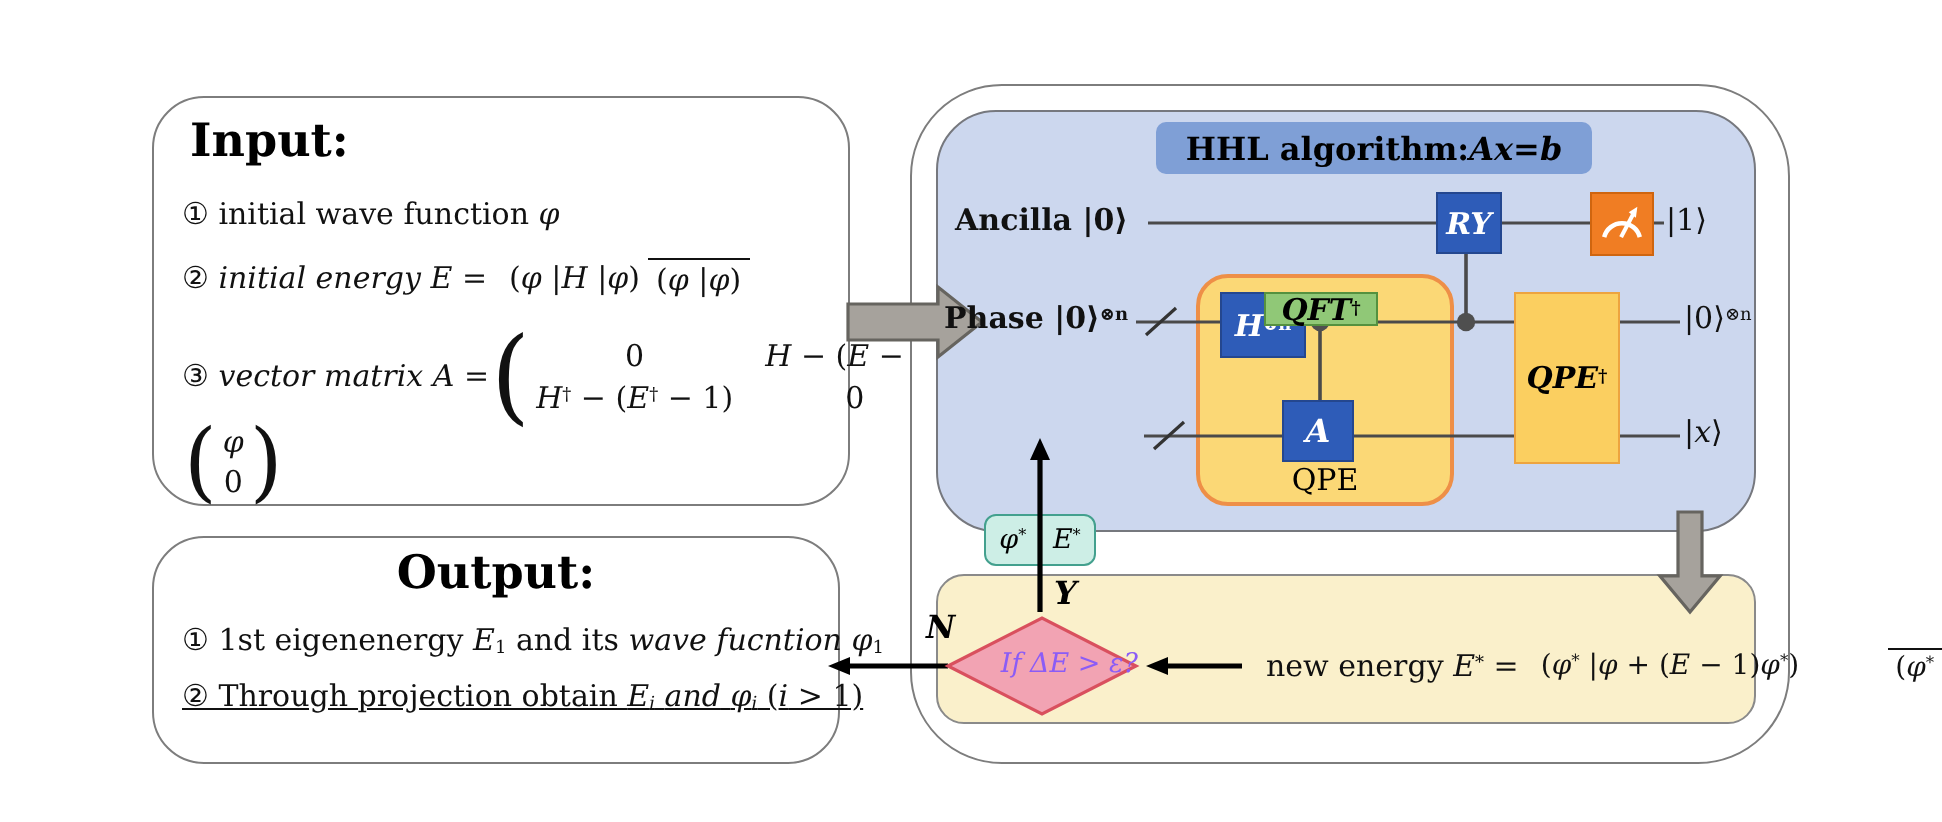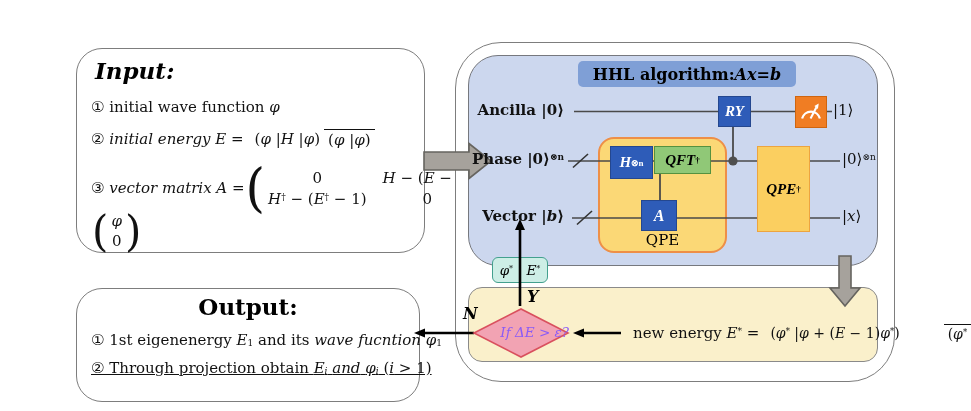--- a/index.html
+++ b/index.html
@@ -2,21 +2,21 @@
 <html><head>
 <meta charset="utf-8">
 <style>
   * { margin:0; padding:0; box-sizing:border-box; }
   html,body { width:971px; height:411px; background:#ffffff; }
   body { font-family:"DejaVu Serif", "DejaVu Sans", serif; color:#111; }
   .canvas { position:relative; width:971px; height:411px; background:#fff; overflow:hidden; }
 
   .panel { position:absolute; background:#fff; border:1.6px solid #7d7d7d; }
   .input-box  { left:76px;  top:48px;  width:349px; height:205px; border-radius:26px; }
-  .output-box { left:76px;  top:268px; width:344px; height:114px; border-radius:26px;margin-top:20px; }
+  .output-box { left:76px;  top:268px; width:344px; height:114px; border-radius:26px; }
   .outer-box  { left:455px; top:42px;  width:440px; height:340px; border-radius:46px; }
   .hhl-panel  { left:468px; top:55px;  width:410px; height:211px; border-radius:30px;
                 background:#ccd7ee; border:1.6px solid #76787e; }
   .fb-panel   { left:468px; top:287px; width:410px; height:75px;  border-radius:14px;
                 background:#faf0cb; border:1.4px solid #8a8a8a; }
 
   .box-title { position:absolute; font-weight:bold; font-size:23px; color:#000; }
   .txt { position:absolute; font-size:15px; white-space:nowrap; }
   .row { position:absolute; display:flex; align-items:center; white-space:nowrap; font-size:15px; }
 
@@ -31,24 +31,24 @@
   .vec { display:flex; flex-direction:column; align-items:center; row-gap:2px; padding:0 2px; }
 
   .banner { position:absolute; left:578px; top:61px; width:218px; height:26px;
             background:#7f9fd6; border-radius:5px; display:flex; align-items:center;
             justify-content:center; font-weight:bold; font-size:16px; color:#000; }
 
   .wire-label { position:absolute; left:462px; width:102px; text-align:right; font-size:15px;font-weight:bold; }
   .out-label  { position:absolute; font-size:15px; }
 
   .gate { position:absolute; display:flex; align-items:center; justify-content:center;
-          font-weight:bold; color:#fff;font-family:Liberation Serif, serif; }
+          font-weight:bold; color:#fff; }
   .gate-blue { background:#2e5cb8; border:1px solid #24478f; }
   .h-gate   { left:610px; top:146px; width:43px; height:33px; font-size:15px; }
-  .qft-gate { left:654px; top:146px; width:57px; height:28px; background:#90c877;
+  .qft-gate { left:632px; top:146px; width:57px; height:17px; background:#90c877;
               border:1.6px solid #55913f; color:#000; font-size:15px; }
   .a-gate   { left:641px; top:200px; width:36px; height:31px; font-size:16px; }
   .ry-gate  { left:718px; top:96px;  width:33px; height:31px; font-size:15px; }
   .meter-gate { left:795px; top:96px; width:32px; height:32px; background:#f07d23;
                 border:1px solid #cf650f; }
   .qpe-dag  { left:757px; top:146px; width:53px; height:86px; background:#fbcf60;
               border:1.4px solid #eda43f; color:#000; font-size:15px; }
   .qpe-box  { position:absolute; left:598px; top:137px; width:129px; height:116px;
               background:#fbd876; border:2px solid #ee8f47; border-radius:16px; }
   .qpe-caption { position:absolute; bottom:2px; left:0; right:0; text-align:center;
@@ -71,21 +71,21 @@
   sup { font-size:60%; vertical-align:38%; }
   sub { font-size:60%; vertical-align:-14%; }
   i { font-style:italic; }
 </style>
 </head>
 <body>
 
 <div class="canvas">
 
   <div class="panel input-box">
-    <div class="box-title" style="left:18px; top:8px;font-style:italic;">Input:</div>
+    <div class="box-title" style="left:18px; top:8px;">Input:</div>
     <div class="txt" style="left:14px; top:49px;">① initial wave function <i>φ</i></div>
     <div class="row" style="left:14px; top:68px; height:44px;">
       <span>② <i>initial energy E</i> =</span>
       <span class="frac">
         <span class="num">(<i>φ</i> |<i>H</i> |<i>φ</i>)</span>
         <span class="den">(<i>φ</i> |<i>φ</i>)</span>
       </span>
     </div>
     <div class="row" style="left:14px; top:114px; height:50px;">
       <span>③ <i>vector matrix A</i> =</span>
@@ -153,21 +153,20 @@
     <line x1="621" y1="333" x2="583" y2="333" stroke="#000" stroke-width="2.6"></line>
     <polygon points="573,333 584,328.5 584,337.5" fill="#000"></polygon>
 
     <polygon points="474,333 521,309 568,333 521,357" fill="#f2a3b3" stroke="#d9505e" stroke-width="1.6"></polygon>
   </svg>
 
   <div class="banner">HHL algorithm:  <i>Ax</i>=<i>b</i></div>
 
   <div class="wire-label" style="top:101px;">Ancilla |0⟩</div>
   <div class="wire-label" style="top:150px;">Phase |0⟩<sup>⊗n</sup></div>
-  <div class="wire-label" style="top:207px;">Vector |<i>b</i>⟩</div>
 
   <div class="gate gate-blue h-gate">
       <i>H</i>
       <sup>⊗n</sup>
     </div>
   <div class="gate qft-gate">
       <i>QFT</i>
       <sup>†</sup>
     </div>
   <div class="gate gate-blue a-gate">

